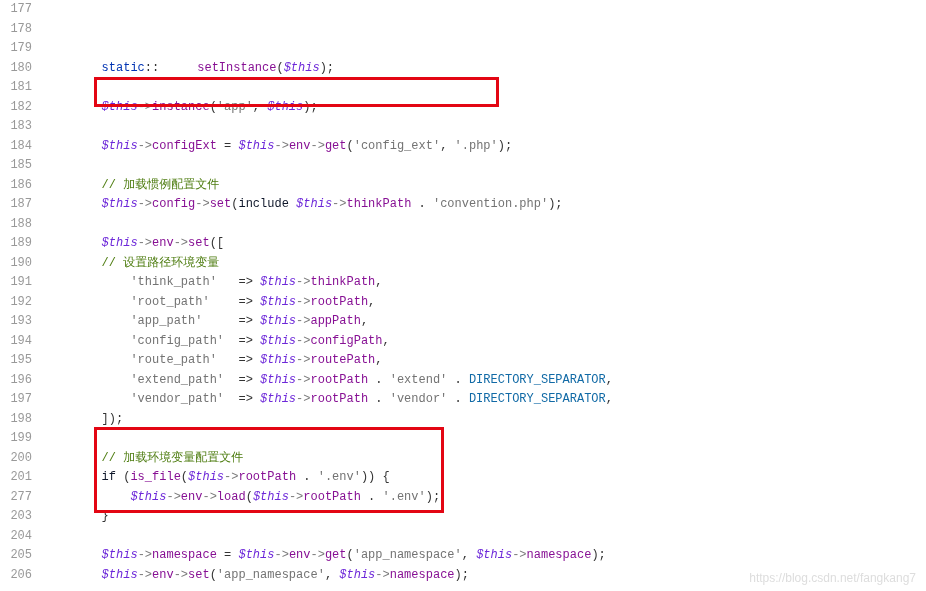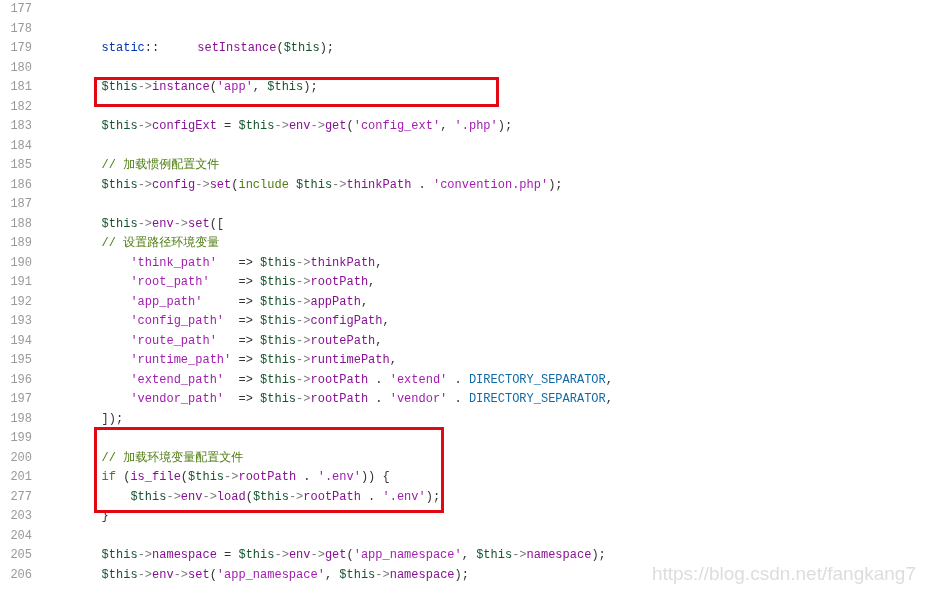--- a/index.html
+++ b/index.html
@@ -1,34 +1,34 @@
 <!DOCTYPE html>
 <html><head>
 <meta charset="utf-8">
 <style>
   * { margin:0; padding:0; box-sizing:border-box; }
   body { font-family: Consolas, "Courier New", monospace; font-size:12px; background:#fff; color:#333; position:relative; width:926px; height:591px; overflow:hidden; }
   .code-container { display:flex; width:100%;align-items:flex-end; }
   .gutter { width:44px; flex-shrink:0; text-align:right; color:#999; padding-right:12px; user-select:none; }
   .gutter div, .code div.line { height:19.5px; line-height:19.5px; white-space:pre; }
   .code { flex:1; position:relative; }
-  .tok-var { color:#14532d; }
+  .tok-var { color:#6d28d9;font-style:italic; }
   .tok-arrow { color:#7B7B7B; }
   .tok-prop { color:#871094; }
   .tok-assign { color:#333; }
-  .tok-str { color:#a21caf; }
+  .tok-str { color:#737373; }
   .tok-comment { color:#4d7c0f; }
-  .tok-kw { color:#4d7c0f; }
+  .tok-kw { color:#0f172a; }
   .tok-static { color:#0033B3; }
   .tok-const { color:#116AA6; }
   .tok-pun { color:#333; }
   .tok-method { color:#871094;margin-left:38px; }
   .box1 { position:absolute; border:3px solid #e30613; left:94px; top:77px; width:405px; height:30px; pointer-events:none; }
   .box2 { position:absolute; border:3px solid #e30613; left:94px; top:427px; width:350px; height:86px; pointer-events:none; }
-  .watermark { position:absolute; right:10px; bottom:6px; color:#ddd; font-family:sans-serif; font-size:19px; }
+  .watermark { position:absolute; right:10px; bottom:6px; color:#ddd; font-family:sans-serif; font-size:12px; }
 </style>
 </head>
 <body>
 
 <div class="code-container">
   <div class="gutter">
     <div>177</div>
     <div>178</div>
     <div>179</div>
     <div>180</div>
@@ -70,21 +70,20 @@
     <div class="line"><span>        </span><span class="tok-comment">// 加载惯例配置文件</span></div>
     <div class="line"><span>        </span><span class="tok-var">$this</span><span class="tok-arrow">-&gt;</span><span class="tok-prop">config</span><span class="tok-arrow">-&gt;</span><span class="tok-prop">set</span><span class="tok-pun">(</span><span class="tok-kw">include</span><span> </span><span class="tok-var">$this</span><span class="tok-arrow">-&gt;</span><span class="tok-prop">thinkPath</span><span class="tok-pun"> . </span><span class="tok-str">'convention.php'</span><span class="tok-pun">);</span></div>
     <div class="line"></div>
     <div class="line"><span>        </span><span class="tok-var">$this</span><span class="tok-arrow">-&gt;</span><span class="tok-prop">env</span><span class="tok-arrow">-&gt;</span><span class="tok-prop">set</span><span class="tok-pun">([</span></div>
     <div class="line"><span>        </span><span class="tok-comment">// 设置路径环境变量</span></div>
     <div class="line"><span>            </span><span class="tok-str">'think_path'</span><span class="tok-pun">   =&gt; </span><span class="tok-var">$this</span><span class="tok-arrow">-&gt;</span><span class="tok-prop">thinkPath</span><span class="tok-pun">,</span></div>
     <div class="line"><span>            </span><span class="tok-str">'root_path'</span><span class="tok-pun">    =&gt; </span><span class="tok-var">$this</span><span class="tok-arrow">-&gt;</span><span class="tok-prop">rootPath</span><span class="tok-pun">,</span></div>
     <div class="line"><span>            </span><span class="tok-str">'app_path'</span><span class="tok-pun">     =&gt; </span><span class="tok-var">$this</span><span class="tok-arrow">-&gt;</span><span class="tok-prop">appPath</span><span class="tok-pun">,</span></div>
     <div class="line"><span>            </span><span class="tok-str">'config_path'</span><span class="tok-pun">  =&gt; </span><span class="tok-var">$this</span><span class="tok-arrow">-&gt;</span><span class="tok-prop">configPath</span><span class="tok-pun">,</span></div>
     <div class="line"><span>            </span><span class="tok-str">'route_path'</span><span class="tok-pun">   =&gt; </span><span class="tok-var">$this</span><span class="tok-arrow">-&gt;</span><span class="tok-prop">routePath</span><span class="tok-pun">,</span></div>
-    <div class="line"><span>            </span><span class="tok-str">'runtime_path'</span><span class="tok-pun"> =&gt; </span><span class="tok-var">$this</span><span class="tok-arrow">-&gt;</span><span class="tok-prop">runtimePath</span><span class="tok-pun">,</span></div>
     <div class="line"><span>            </span><span class="tok-str">'extend_path'</span><span class="tok-pun">  =&gt; </span><span class="tok-var">$this</span><span class="tok-arrow">-&gt;</span><span class="tok-prop">rootPath</span><span class="tok-pun"> . </span><span class="tok-str">'extend'</span><span class="tok-pun"> . </span><span class="tok-const">DIRECTORY_SEPARATOR</span><span class="tok-pun">,</span></div>
     <div class="line"><span>            </span><span class="tok-str">'vendor_path'</span><span class="tok-pun">  =&gt; </span><span class="tok-var">$this</span><span class="tok-arrow">-&gt;</span><span class="tok-prop">rootPath</span><span class="tok-pun"> . </span><span class="tok-str">'vendor'</span><span class="tok-pun"> . </span><span class="tok-const">DIRECTORY_SEPARATOR</span><span class="tok-pun">,</span></div>
     <div class="line"><span>        </span><span class="tok-pun">]);</span></div>
     <div class="line"></div>
     <div class="line"><span>        </span><span class="tok-comment">// 加载环境变量配置文件</span></div>
     <div class="line"><span>        </span><span class="tok-kw">if</span><span class="tok-pun"> (</span><span class="tok-prop">is_file</span><span class="tok-pun">(</span><span class="tok-var">$this</span><span class="tok-arrow">-&gt;</span><span class="tok-prop">rootPath</span><span class="tok-pun"> . </span><span class="tok-str">'.env'</span><span class="tok-pun">)) {</span></div>
     <div class="line"><span>            </span><span class="tok-var">$this</span><span class="tok-arrow">-&gt;</span><span class="tok-prop">env</span><span class="tok-arrow">-&gt;</span><span class="tok-prop">load</span><span class="tok-pun">(</span><span class="tok-var">$this</span><span class="tok-arrow">-&gt;</span><span class="tok-prop">rootPath</span><span class="tok-pun"> . </span><span class="tok-str">'.env'</span><span class="tok-pun">);</span></div>
     <div class="line"><span>        </span><span class="tok-pun">}</span></div>
     <div class="line"></div>
     <div class="line"><span>        </span><span class="tok-var">$this</span><span class="tok-arrow">-&gt;</span><span class="tok-prop">namespace</span><span class="tok-assign"> = </span><span class="tok-var">$this</span><span class="tok-arrow">-&gt;</span><span class="tok-prop">env</span><span class="tok-arrow">-&gt;</span><span class="tok-prop">get</span><span class="tok-pun">(</span><span class="tok-str">'app_namespace'</span><span class="tok-pun">, </span><span class="tok-var">$this</span><span class="tok-arrow">-&gt;</span><span class="tok-prop">namespace</span><span class="tok-pun">);</span></div>

